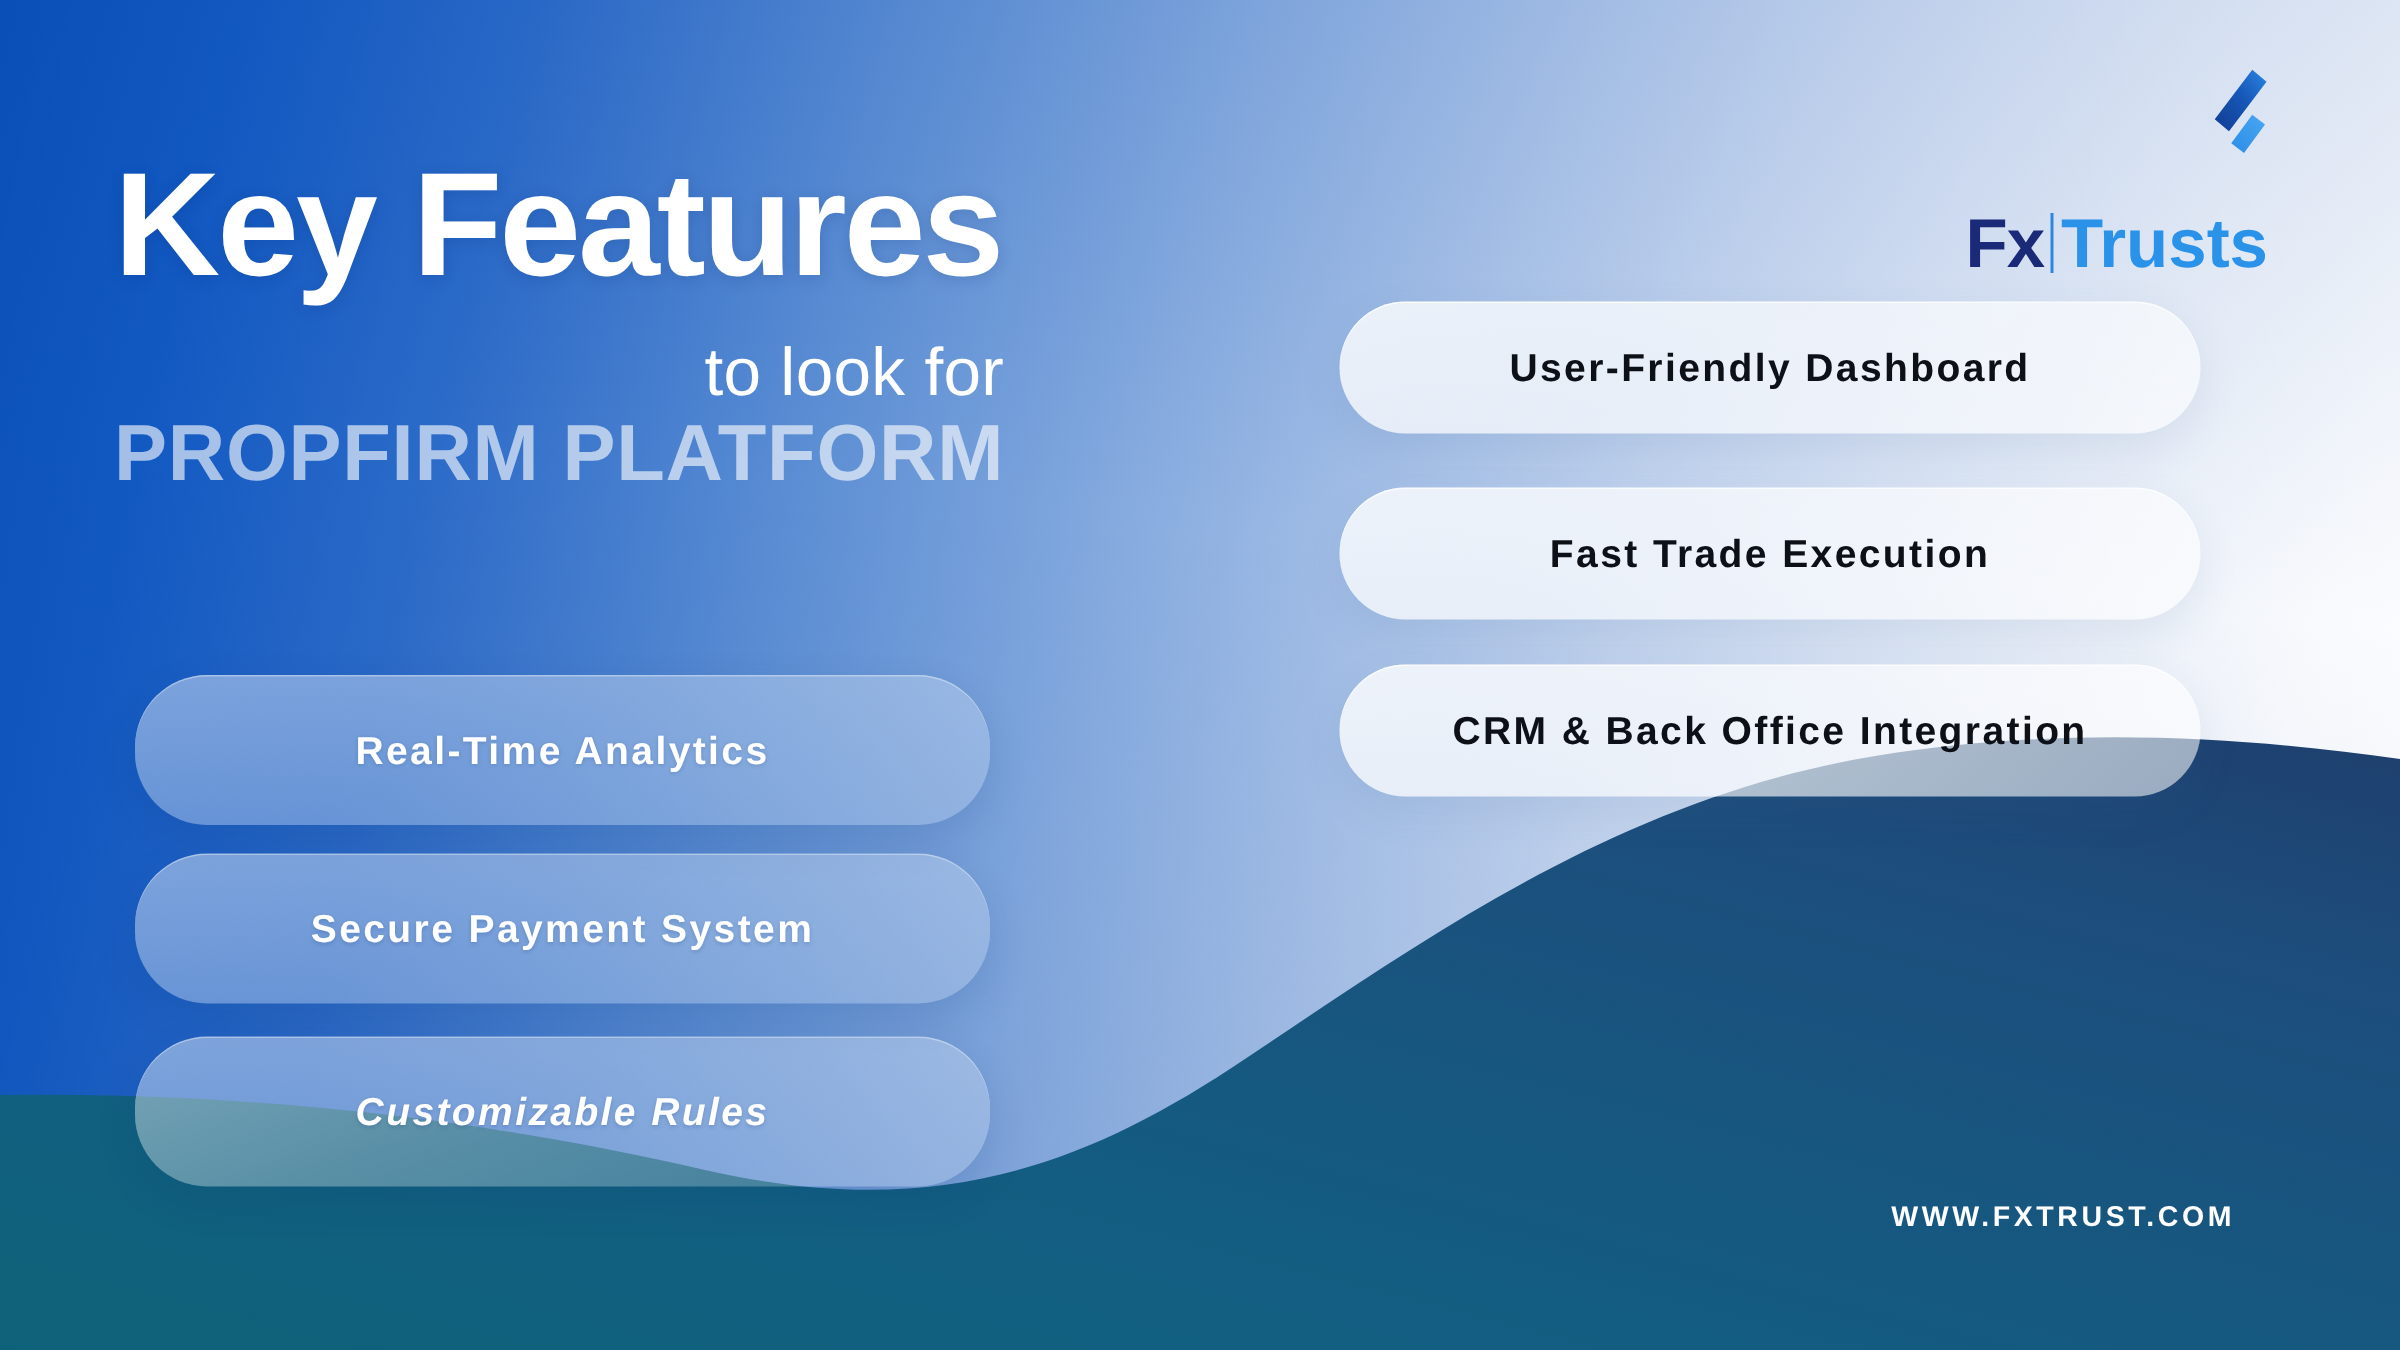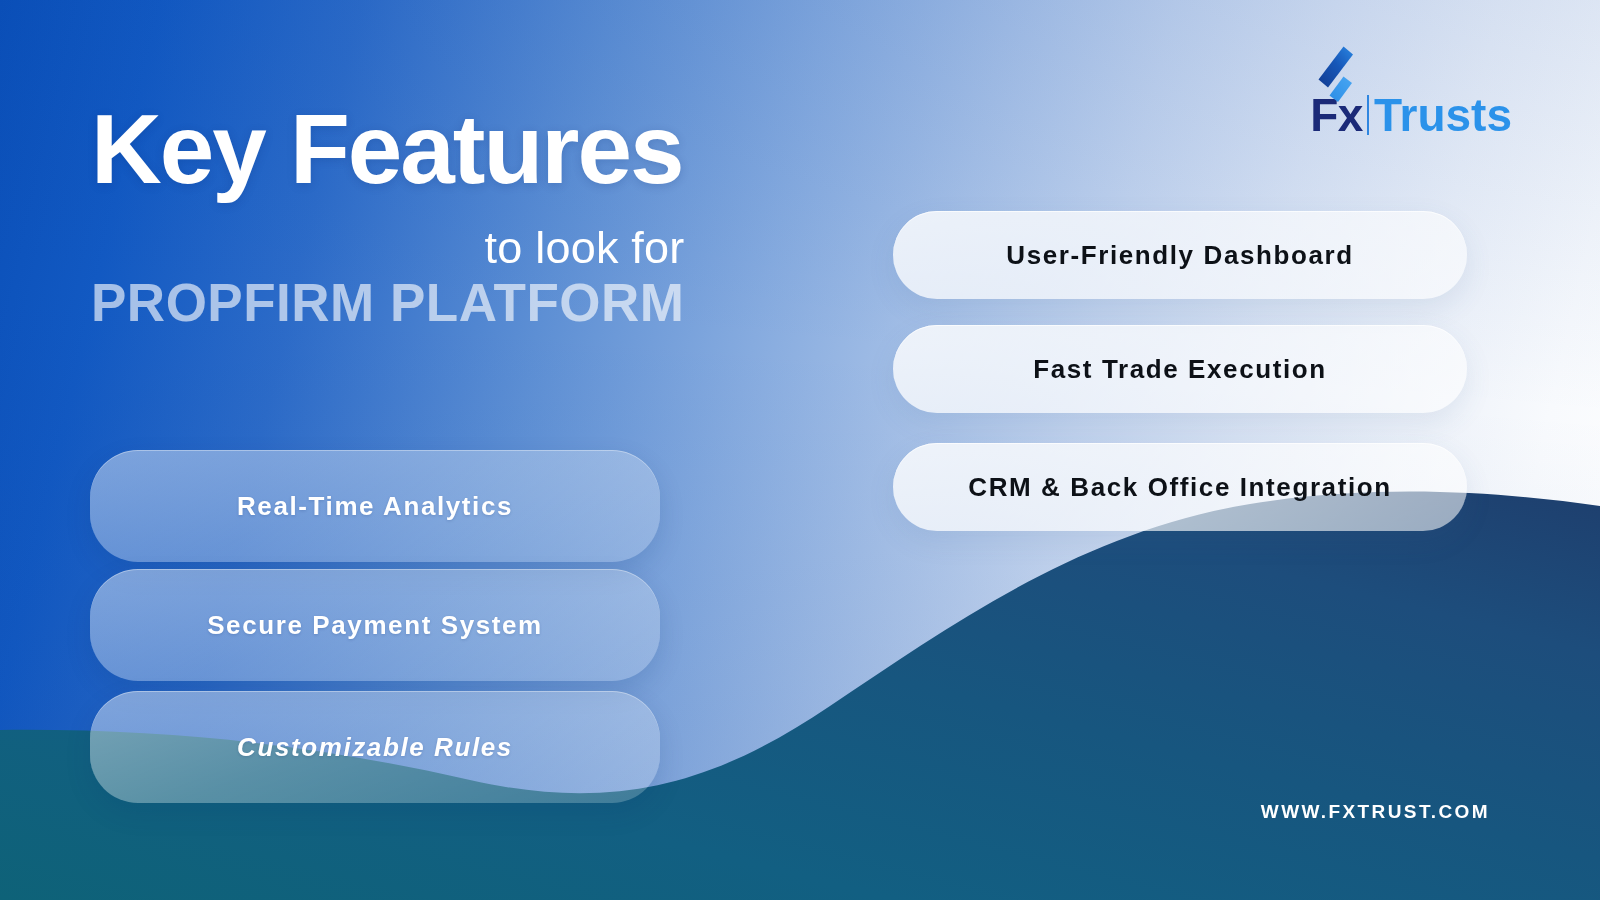--- a/index.html
+++ b/index.html
@@ -44,20 +44,21 @@
     width:1600px; height:420px;
     pointer-events:none;
   }
   .wave-layer svg{ display:block; width:1600px; height:420px; }
 
   
   .logo{
     position:absolute; top:44px; right:88px;
     display:flex; align-items:flex-end;
     z-index:6;
+    flex-direction:column;
   }
   .logo-mark{
     position:relative;
     width:58px; height:62px;
     margin-right:0px;
     margin-bottom:32px;
   }
   .logo-mark svg{ display:block; }
   .logo-word{
     display:flex; align-items:baseline;
@@ -70,21 +71,21 @@
     display:inline-block;
     width:2px; height:40px;
     background:#2f86e0;
     margin:0 5px 0 4px;
     position:relative; top:4px;
   }
   .logo-trusts{ color:#2b92ea; font-weight:700; letter-spacing:0px; }
 
   
   .headline-block{
-    position:absolute; left:91px; top:100px;
+    position:absolute; left:76px; top:100px;
     z-index:5;
   }
   .headline{
     font-size:98px;
     font-weight:700;
     color:#ffffff;
     letter-spacing:-2px;
     line-height:1.0;
     text-shadow:0 2px 10px rgba(5,40,110,0.18);
   }
@@ -111,21 +112,21 @@
     position:absolute;
     display:flex; align-items:center; justify-content:center;
     border-radius:48px;
     z-index:5;
   }
 
   
   .pill-left{
     left:90px;
     width:570px;
-    height:112px;
+    height:100px;
     background:linear-gradient(160deg, rgba(255,255,255,0.44) 0%, rgba(255,255,255,0.30) 45%, rgba(255,255,255,0.19) 100%);
     box-shadow:0 10px 26px rgba(10,45,110,0.13), inset 0 1px 0 rgba(255,255,255,0.35);
   }
   .pill-left .pill-label{
     color:#ffffff;
     font-size:26px;
     font-weight:700;
     letter-spacing:1.6px;
     text-shadow:0 1px 3px rgba(10,40,100,0.18);
   }
@@ -142,21 +143,21 @@
     color:#0d1117;
     font-size:26px;
     font-weight:700;
     letter-spacing:1.6px;
   }
 
   
   #pill-left-0{ top:450px; }
   #pill-left-1{ top:569px; }
   #pill-left-2{ top:691px;font-style:italic; }
-  #pill-right-0{ top:211px; }
+  #pill-right-0{ top:201px; }
   #pill-right-1{ top:325px; }
   #pill-right-2{ top:443px; }
 
   
   .footer-url{
     position:absolute;
     right:110px; bottom:77px;
     color:#ffffff;
     font-size:19px;
     font-weight:700;

